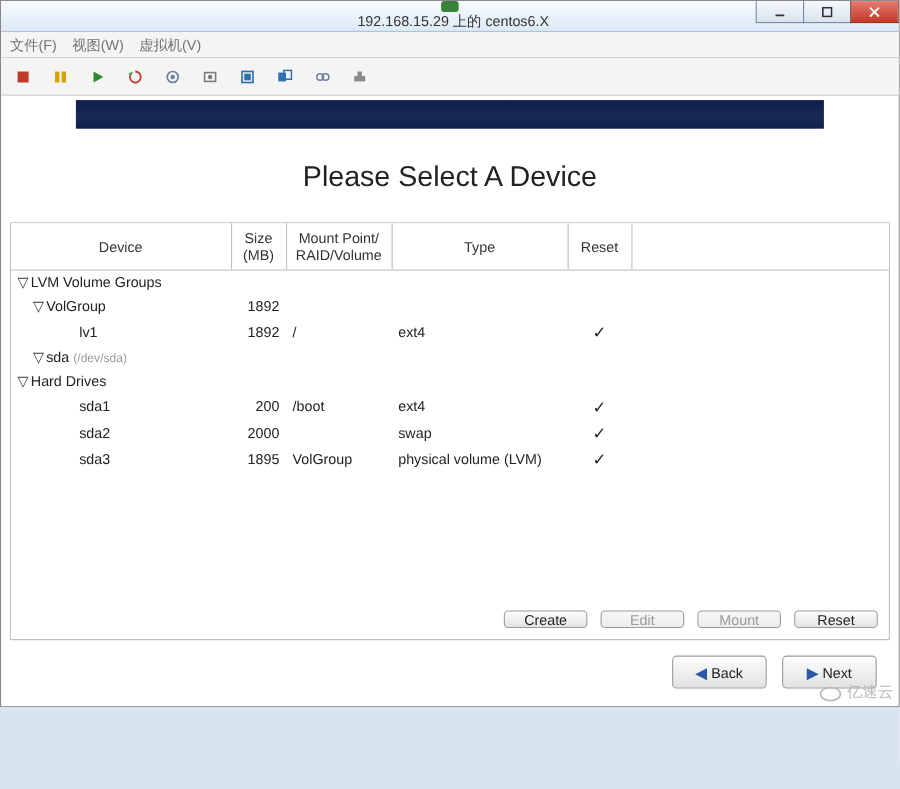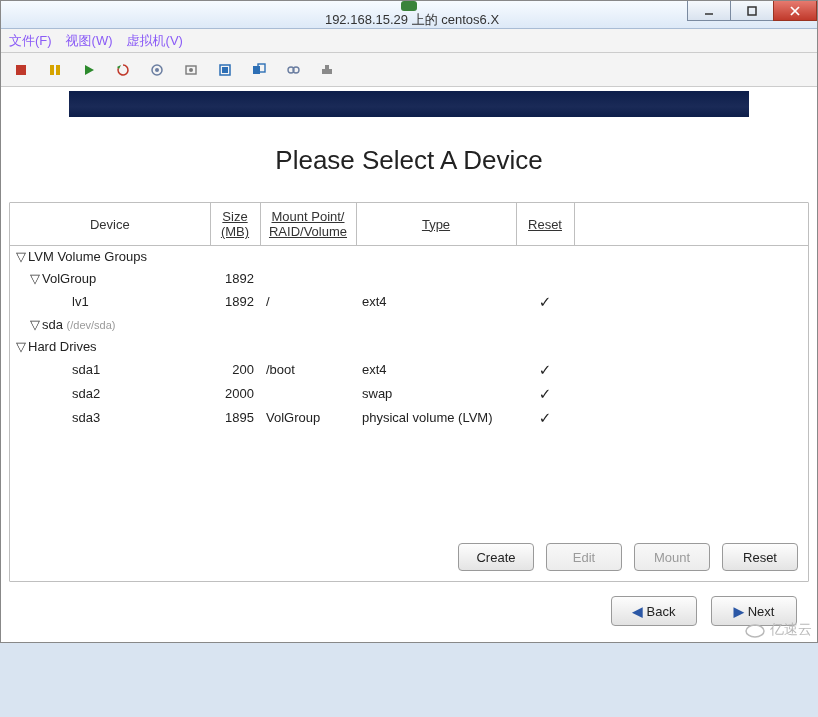--- a/index.html
+++ b/index.html
@@ -22,21 +22,21 @@
   .titlebar .title{ color:#333; }
   .titlebar .winbtns{ position:absolute; right:0; top:0; display:flex; }
   .winbtn{
     width:44px;height:20px;display:flex;align-items:center;justify-content:center;
     border:1px solid #7a8aa0;border-top:none;background:linear-gradient(#f6f9fd,#d9e3ef);
     font-size:11px;color:#333;margin-left:-1px;
   }
   .winbtn.close{ background:linear-gradient(#e67a6f,#c0392b);color:#fff;border-color:#932; }
   .menubar{
     height:24px;background:#f4f4f4;border-bottom:1px solid #ccc;
-    display:flex;align-items:center;padding:0 8px;gap:14px;color:#8b5cf6;
+    display:flex;align-items:center;padding:0 8px;gap:14px;color:#737373;
   }
   .menubar span{cursor:default;}
   .toolbar{
     height:34px;background:#f4f4f4;border-bottom:1px solid #ccc;
     display:flex;align-items:center;padding:0 8px;gap:10px;
   }
   .tbtn{
     width:24px;height:24px;display:inline-flex;align-items:center;justify-content:center;
     border:1px solid transparent;border-radius:3px;
   }
@@ -55,41 +55,41 @@
   }
   table{ width:100%; border-collapse:collapse; table-layout:fixed; }
   thead th{
     font-weight:normal;color:#333;text-align:center;
     border-bottom:1px solid #bfbfbf;
     padding:6px 4px;font-size:13px;
     background:#fff;
     height:40px;
     vertical-align:middle;
   }
-  thead th + th{ border-left:1px solid #bfbfbf;text-decoration:underline; }
+  thead th + th{ border-left:1px solid #bfbfbf; }
   tbody td{
     padding:3px 6px;height:22px;vertical-align:middle;color:#222;
   }
   .col-device{width:200px;}
   .col-size{width:50px;text-align:right;}
   .col-mount{width:96px;}
   .col-type{width:160px;}
   .col-format{width:58px;text-align:center;}
   .tri{display:inline-block;width:10px;text-align:center;color:#333;margin-right:2px;}
   .indent-1{padding-left:20px;}
   .indent-3{padding-left:62px;}
   .sub{color:#9a9a9a;font-size:11px;}
   .check{font-family:"Segoe UI Symbol","DejaVu Sans",sans-serif;font-size:15px;}
   .panel-buttons{
     margin-top:auto;
     padding:10px;border-top:0;
     display:flex;justify-content:flex-end;gap:12px;
   }
   .btn{
-    min-width:76px;height:28px;padding:0 14px;
+    min-width:76px;height:16px;padding:0 14px;
     border:1px solid #9a9a9a;border-radius:4px;
     background:linear-gradient(#fdfdfd,#e4e4e4);
     color:#222;cursor:default;
     display:inline-flex;align-items:center;justify-content:center;gap:4px;
   }
   .btn.disabled{ color:#9a9a9a; background:linear-gradient(#f8f8f8,#ececec);}
   .nav-buttons{
     display:flex;justify-content:flex-end;gap:14px;
     padding:14px 12px 4px 12px;
   }

